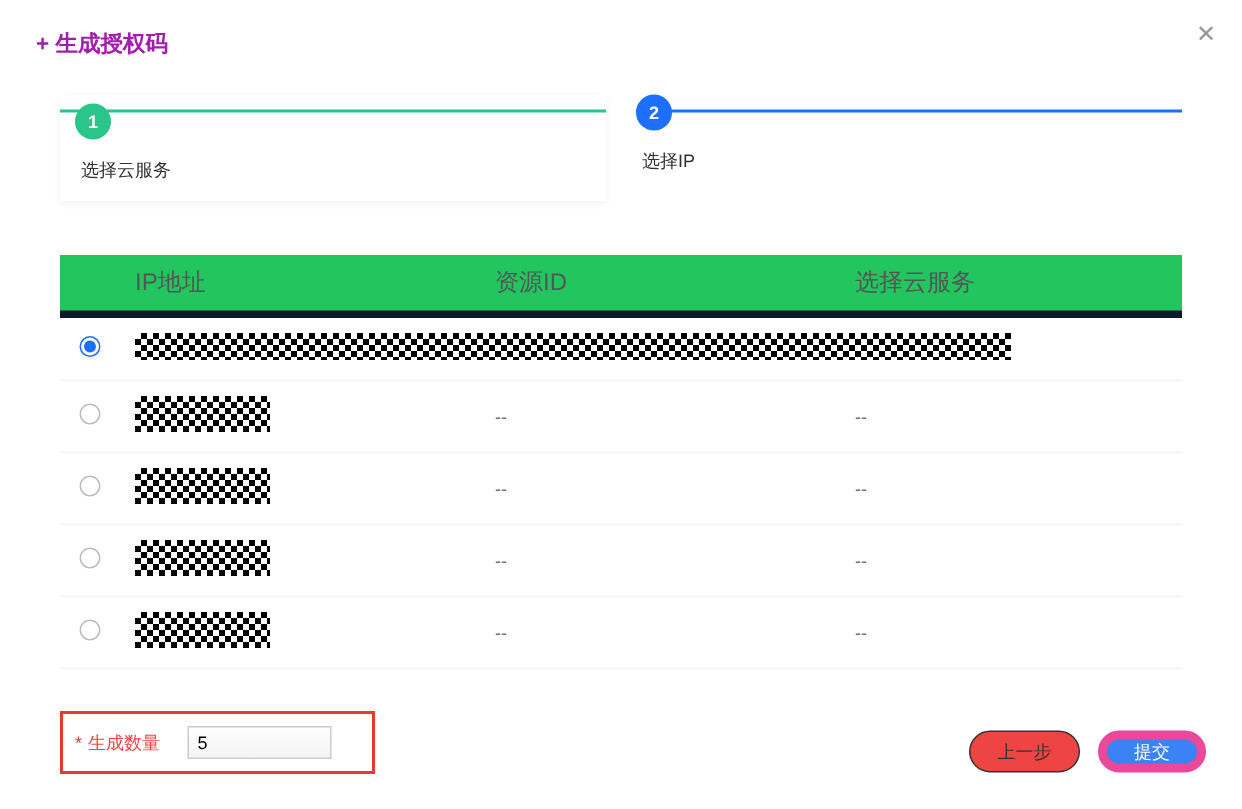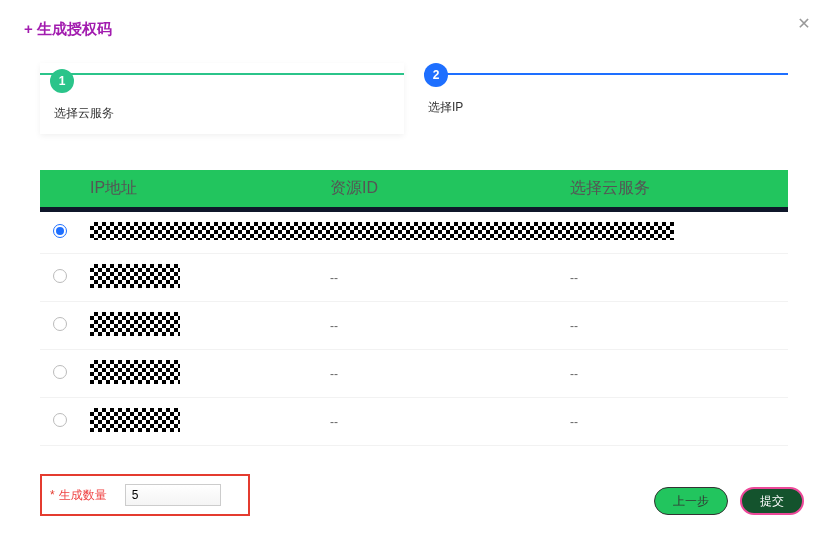--- a/index.html
+++ b/index.html
@@ -29,22 +29,22 @@
     .radio.checked::after { content: ""; width: 8px; height: 8px; background: #1e6fff; border-radius: 50%; position: absolute; top: 2px; left: 2px; }
     .redacted { background-image: repeating-conic-gradient(#000 0% 25%, #fff 0% 50%); background-size: 8px 8px; display: inline-block; }
     .row1-redact { width: 584px; height: 18px; }
     .col-redact { width: 90px; height: 24px; }
     .qty-row { display: flex; align-items: center; margin: 28px 0 0 0; padding: 8px; border: 2px solid #e43b2f; width: 210px; }
     .req-star { color: #e43b2f; margin-right: 4px; }
     .qty-label { font-size: 12px; color: #ef4444; }
     .qty-input { margin-left: 18px; width: 96px; height: 22px; border: 1px solid #ccc; padding: 0 6px; font-size: 12px; background: #f7f7f7 linear-gradient(#fff,#f4f4f4); }
     .footer { position: absolute; bottom: 24px; right: 24px; display: flex; gap: 12px; }
     .btn { height: 28px; padding: 0 18px; border-radius: 14px; font-size: 12px; cursor: pointer; display: flex; align-items: center; justify-content: center; }
-    .btn-outline { border: 1px solid #333; background: #22c55e; color: #333; }
-    .btn-solid { border: 2px solid #ec4899; background: #14532d; color: #fff; }
+    .btn-outline { border: 1px solid #333; background: #ef4444; color: #333; }
+    .btn-solid { border: 6px solid #ec4899; background: #3b82f6; color: #fff; }
     .col-ip { width: 240px; }
     .col-id { width: 240px; }
   </style>
 </head>
 <body>
 
 <div class="header">
   <div class="header-title">+ 生成授权码</div>
 </div>
 <div class="close-btn">✕</div>

